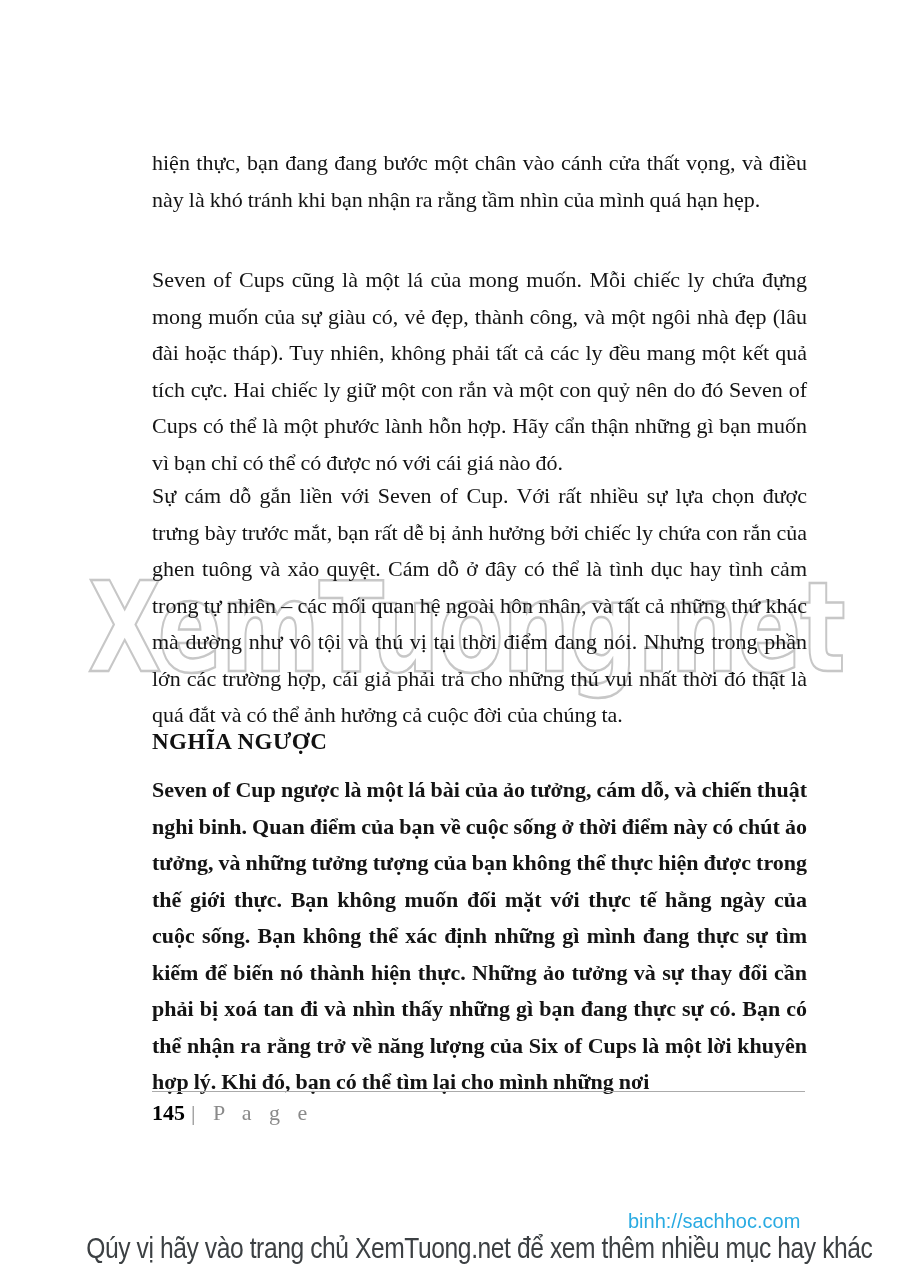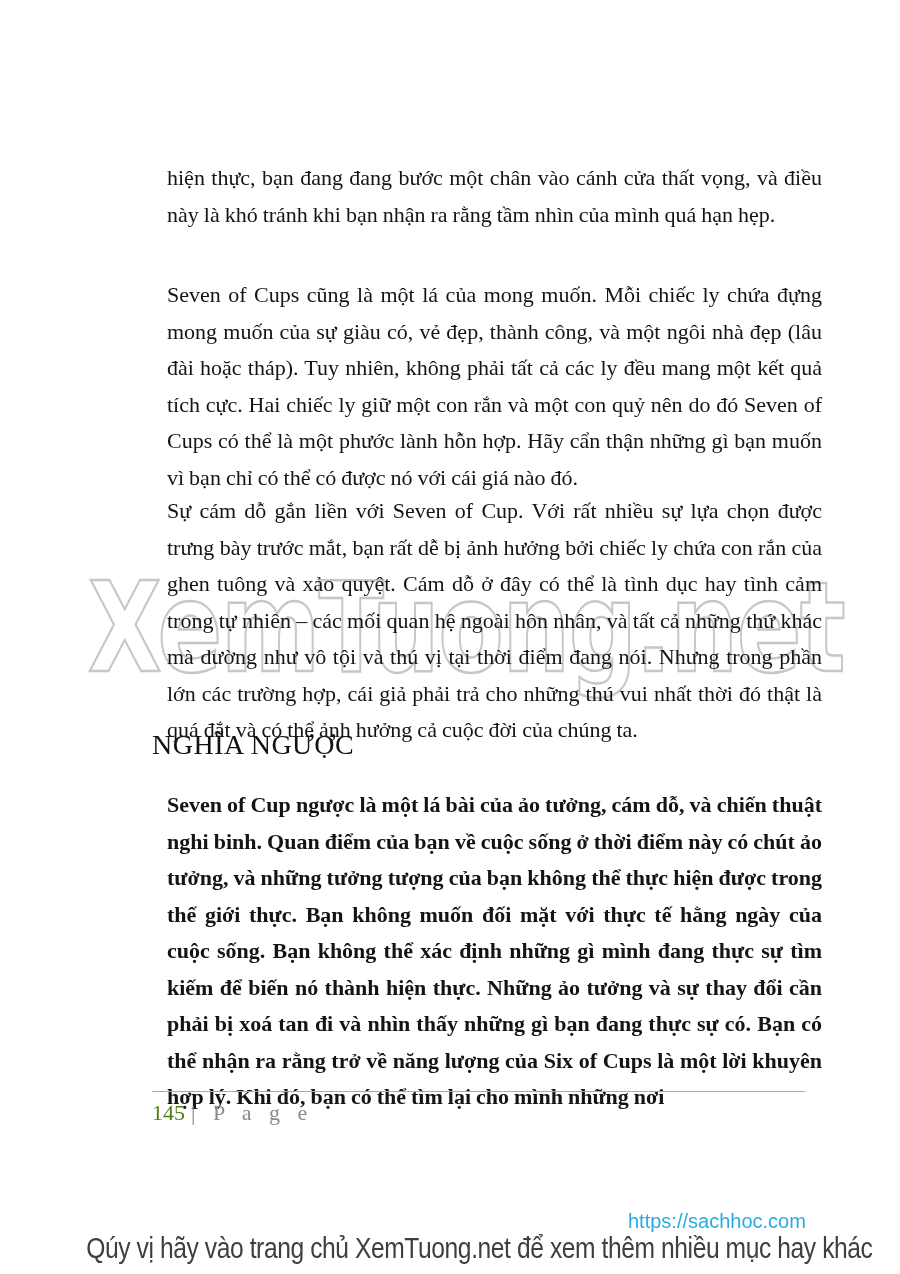--- a/index.html
+++ b/index.html
@@ -43,37 +43,37 @@
   .textblock {
     position: absolute;
     left: 152px;
     width: 655px;
     z-index: 2;
   }
   .para {
     position: absolute;
     left: 0;
     width: 655px;
-    margin: 15px;
+    margin: 0;
     font-size: 22px;
     line-height: 36.5px;
     text-align: justify;
     word-spacing: -0.5px;
     color: #141414;
   }
   .p1 { top: 0px;   }   
   .p2 { top: 117px; }
   .p3 { top: 333px; }
   .heading {
     position: absolute;
     left: 0;
     top: 584px;
     margin: 0;
-    font-size: 28px;
-    font-weight: normal;
+    font-size: 23px;
+    font-weight: bold;
     letter-spacing: 0.5px;
     color: #111111;
   }
   .p4 { top: 627px; font-weight: bold; }
   
   .footer-divider {
     position: absolute;
     left: 152px;
     top: 1091px;
     width: 653px;
@@ -84,22 +84,22 @@
   .page-footer {
     position: absolute;
     left: 152px;
     top: 1098px;
     z-index: 2;
     font-size: 22px;
     line-height: 30px;
     white-space: nowrap;
   }
   .page-number {
-    font-weight: normal;
-    color: #4d7c0f;
+    font-weight: bold;
+    color: #000000;
   }
   .page-number-label {
     color: #8a8a8a;
     letter-spacing: 6px;
     margin-left: 6px;
     margin-top: 48px;
   }
   
   .site-link {
     position: absolute;
@@ -151,19 +151,19 @@
 
     <p class="para p4">Seven of Cup ngược là một lá bài của ảo tưởng, cám dỗ, và chiến thuật nghi binh. Quan điểm của bạn về cuộc sống ở thời điểm này có chút ảo tưởng, và những tưởng tượng của bạn không thể thực hiện được trong thế giới thực. Bạn không muốn đối mặt với thực tế hằng ngày của cuộc sống. Bạn không thể xác định những gì mình đang thực sự tìm kiếm để biến nó thành hiện thực. Những ảo tưởng và sự thay đổi cần phải bị xoá tan đi và nhìn thấy những gì bạn đang thực sự có. Bạn có thể nhận ra rằng trở về năng lượng của Six of Cups là một lời khuyên hợp lý. Khi đó, bạn có thể tìm lại cho mình những nơi</p>
   </div>
 
   <div class="footer-divider"></div>
 
   <div class="page-footer">
     <span class="page-number">145</span><span class="page-number-label">| P a g e</span>
   </div>
 
-  <a class="site-link" href="#">https://sachhoc.com</a>
+  <a class="site-link" href="#">binh://sachhoc.com</a>
 
   <div class="bottom-note-wrap">
     <span class="bottom-note">Qúy vị hãy vào trang chủ XemTuong.net để xem thêm nhiều mục hay khác</span>
   </div>
 
 </div>
 
 </body></html>

